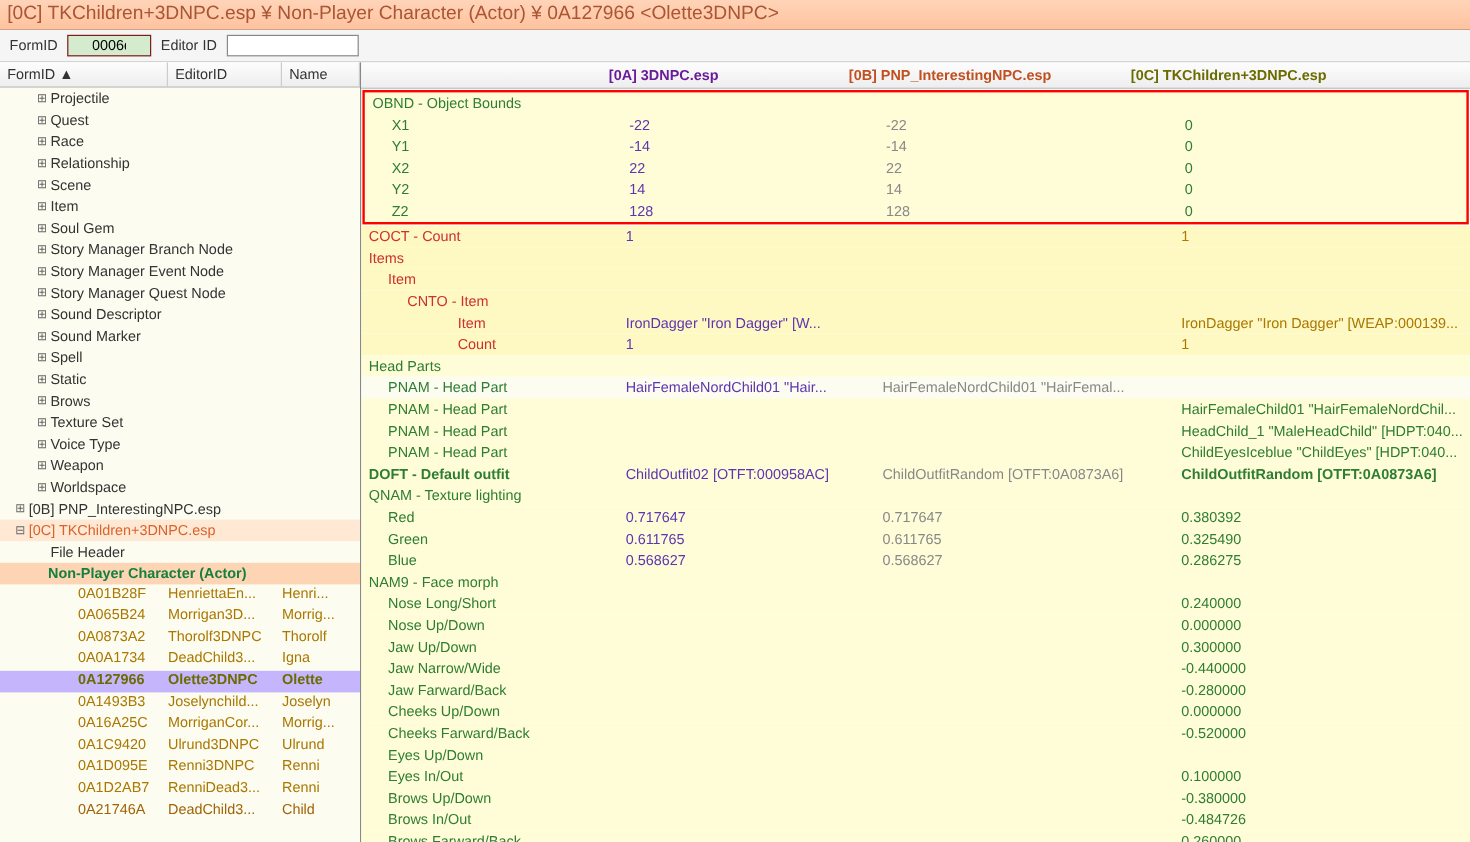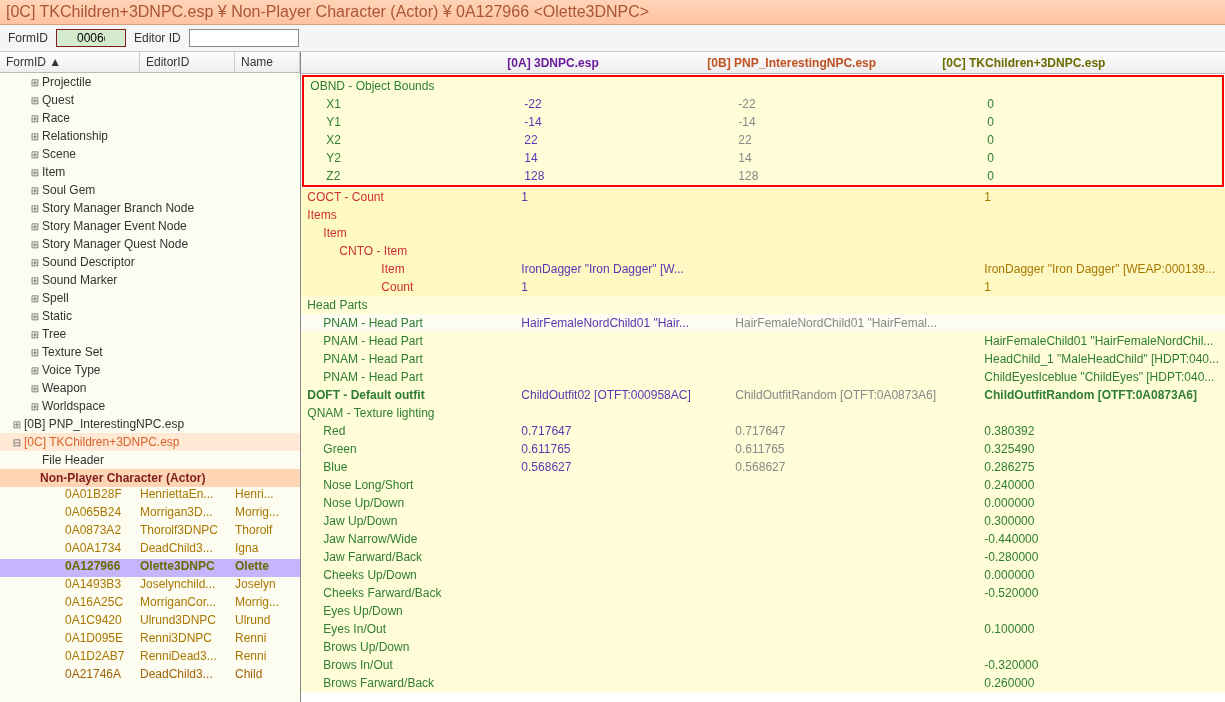--- a/index.html
+++ b/index.html
@@ -21,21 +21,21 @@
 .lh-editor { width: 95px; }
 .lh-name { flex: 1; }
 
 .tree { overflow-y: auto; flex: 1; }
 .tree-row { display: flex; align-items: center; height: 18px; padding-left: 10px; white-space: nowrap; }
 .tree-row .toggle { width: 14px; text-align: center; color: #666; font-size: 10px; }
 .tree-row .lbl { color: #333; }
 .tree-row.ind1 { padding-left: 28px; }
 
 .plugin-row { color: #C05020; }
-.actor-group { background: #FDD4B4; color: #7f1d1d; font-weight: bold; padding-left: 40px; height: 18px; display:flex; align-items:center; }
+.actor-group { background: #FDD4B4; color: #15803d; font-weight: bold; padding-left: 40px; height: 18px; display:flex; align-items:center; }
 
 .npc-row { display: flex; height: 18px; font-size: 12px; }
 .npc-row .c1 { width: 140px; padding-left: 65px; }
 .npc-row .c2 { width: 95px; overflow: hidden; text-overflow: ellipsis; white-space: nowrap; }
 .npc-row .c3 { flex: 1; overflow: hidden; text-overflow: ellipsis; white-space: nowrap; }
 .npc-row .gr { color: #AA7700; }
 .npc-row .or { color: #a16207; }
 .npc-row.sel { background: #c4b5fd; }
 .npc-row.sel .c1, .npc-row.sel .c2, .npc-row.sel .c3 { font-weight: bold; color: #6B6B00; }
 
@@ -138,21 +138,21 @@
         <div class="tree-row ind1">
           <span class="toggle">⊞</span>
           <span class="lbl">Spell</span>
         </div>
         <div class="tree-row ind1">
           <span class="toggle">⊞</span>
           <span class="lbl">Static</span>
         </div>
         <div class="tree-row ind1">
           <span class="toggle">⊞</span>
-          <span class="lbl">Tree</span>
+          <span class="lbl">Brows</span>
         </div>
         <div class="tree-row ind1">
           <span class="toggle">⊞</span>
           <span class="lbl">Texture Set</span>
         </div>
         <div class="tree-row ind1">
           <span class="toggle">⊞</span>
           <span class="lbl">Voice Type</span>
         </div>
         <div class="tree-row ind1">
@@ -370,20 +370,26 @@
           <div class="dc2">0.611765</div>
           <div class="dc3 ">0.325490</div>
         </div>
         <div class="drow bg-yellow">
           <div class="dc0 ind-a ">Blue</div>
           <div class="dc1 ">0.568627</div>
           <div class="dc2">0.568627</div>
           <div class="dc3 ">0.286275</div>
         </div>
         <div class="drow bg-yellow">
+          <div class="dc0  ">NAM9 - Face morph</div>
+          <div class="dc1 "></div>
+          <div class="dc2"></div>
+          <div class="dc3 "></div>
+        </div>
+        <div class="drow bg-yellow">
           <div class="dc0 ind-a ">Nose Long/Short</div>
           <div class="dc1 "></div>
           <div class="dc2"></div>
           <div class="dc3 ">0.240000</div>
         </div>
         <div class="drow bg-yellow">
           <div class="dc0 ind-a ">Nose Up/Down</div>
           <div class="dc1 "></div>
           <div class="dc2"></div>
           <div class="dc3 ">0.000000</div>
@@ -426,26 +432,27 @@
         <div class="drow bg-yellow">
           <div class="dc0 ind-a ">Eyes In/Out</div>
           <div class="dc1 "></div>
           <div class="dc2"></div>
           <div class="dc3 ">0.100000</div>
         </div>
         <div class="drow bg-yellow">
           <div class="dc0 ind-a ">Brows Up/Down</div>
           <div class="dc1 "></div>
           <div class="dc2"></div>
+          <div class="dc3 ">-0.380000</div>
         </div>
         <div class="drow bg-yellow">
           <div class="dc0 ind-a ">Brows In/Out</div>
           <div class="dc1 "></div>
           <div class="dc2"></div>
-          <div class="dc3 ">-0.320000</div>
+          <div class="dc3 ">-0.484726</div>
         </div>
         <div class="drow bg-yellow">
           <div class="dc0 ind-a ">Brows Farward/Back</div>
           <div class="dc1 "></div>
           <div class="dc2"></div>
           <div class="dc3 ">0.260000</div>
         </div>
       </div>
   </div>
 </div>

